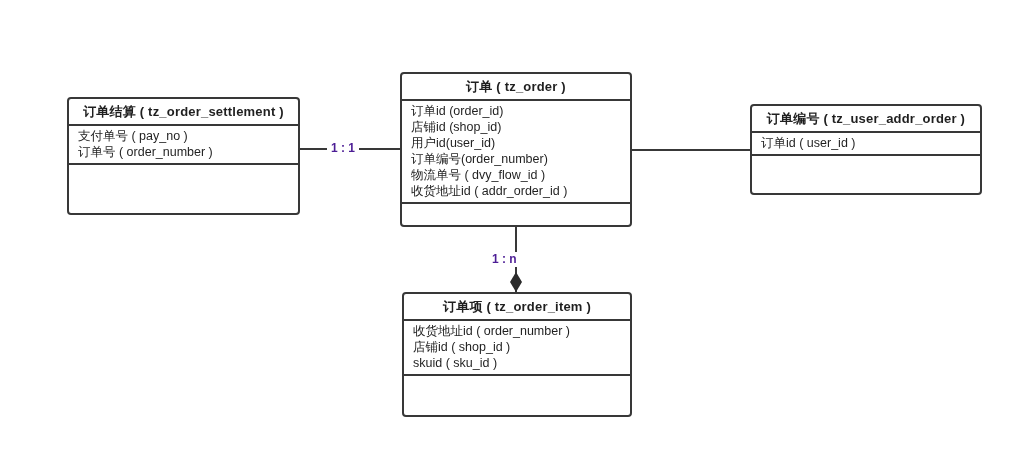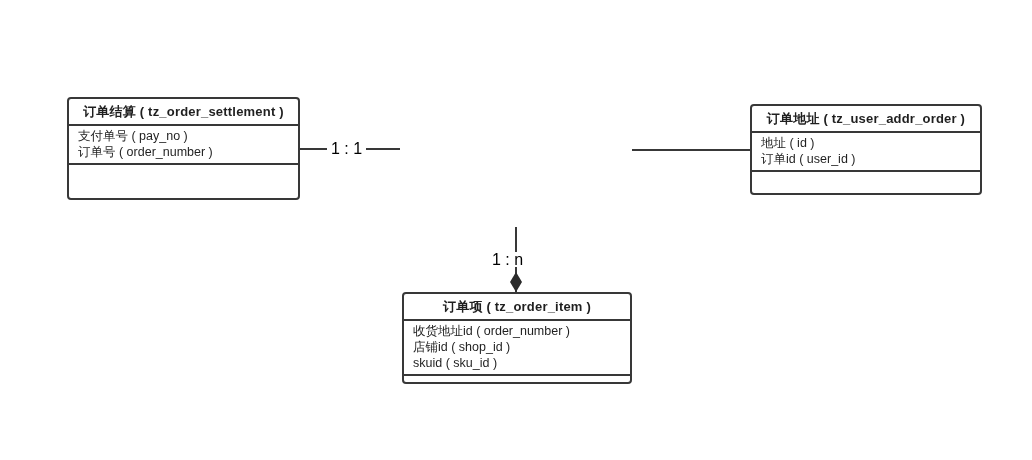--- a/index.html
+++ b/index.html
@@ -42,39 +42,40 @@
     white-space: nowrap;
   }
   .entity-empty { flex: 1 1 auto; }
   .field-row { height: 16px; overflow: hidden; }
 
   .hline { position: absolute; height: 2px; background: #383838; }
   .vline { position: absolute; width: 2px; background: #383838; }
   .rel-label {
     position: absolute;
     background: #ffffff;
-    color: #000000;
-    font-size: 16px;
+    color: #4c1d95;
+    font-size: 12px;
     line-height: 15px;
     padding: 0 4px;
     white-space: nowrap;
+    font-weight: bold;
   }
   .diamond {
     position: absolute;
     width: 12px;
     height: 20px;
     background: #2b2b2b;
     clip-path: polygon(50% 0, 100% 50%, 50% 100%, 0 50%);
   }
 
   
-  .entity-settlement { left: 67px;  top: 97px;  width: 233px; height: 103px; }
+  .entity-settlement { left: 67px;  top: 97px;  width: 233px; height: 118px; }
   .entity-order      { left: 400px; top: 72px;  width: 232px; height: 155px; }
   .entity-address    { left: 750px; top: 104px; width: 232px; height: 91px; }
-  .entity-item       { left: 402px; top: 292px; width: 230px; height: 92px; }
+  .entity-item       { left: 402px; top: 292px; width: 230px; height: 125px; }
 
   
   .rel-settlement-order { left: 300px; top: 148px; width: 100px; }
   .rel-label-11         { left: 327px; top: 141px; }
   .rel-order-address    { left: 632px; top: 149px; width: 118px; }
   .rel-order-item       { left: 515px; top: 227px; height: 65px; }
   .rel-label-1n         { left: 488px; top: 252px; }
   .rel-diamond          { left: 510px; top: 272px; }
 </style>
 </head>
@@ -84,25 +85,36 @@
 
   <div class="entity entity-settlement">
     <div class="entity-title">订单结算 ( tz_order_settlement )</div>
     <div class="entity-fields">
       <div class="field-row">支付单号 ( pay_no )</div>
       <div class="field-row">订单号 ( order_number )</div>
     </div>
     <div class="entity-empty"></div>
   </div>
 
+  <div class="entity entity-order">
+    <div class="entity-title">订单 ( tz_order )</div>
+    <div class="entity-fields">
+      <div class="field-row">订单id (order_id)</div>
+      <div class="field-row">店铺id (shop_id)</div>
+      <div class="field-row">用户id(user_id)</div>
+      <div class="field-row">订单编号(order_number)</div>
+      <div class="field-row">物流单号 ( dvy_flow_id )</div>
+      <div class="field-row">收货地址id ( addr_order_id )</div>
+    </div>
+    <div class="entity-empty"></div>
+  </div>
 
   <div class="entity entity-address">
-    <div class="entity-title">订单地址 ( tz_user_addr_order )</div>
+    <div class="entity-title">订单编号 ( tz_user_addr_order )</div>
     <div class="entity-fields">
-      <div class="field-row">地址 ( id )</div>
       <div class="field-row">订单id ( user_id )</div>
     </div>
     <div class="entity-empty"></div>
   </div>
 
   <div class="entity entity-item">
     <div class="entity-title">订单项 ( tz_order_item )</div>
     <div class="entity-fields">
       <div class="field-row">收货地址id ( order_number )</div>
       <div class="field-row">店铺id ( shop_id )</div>

